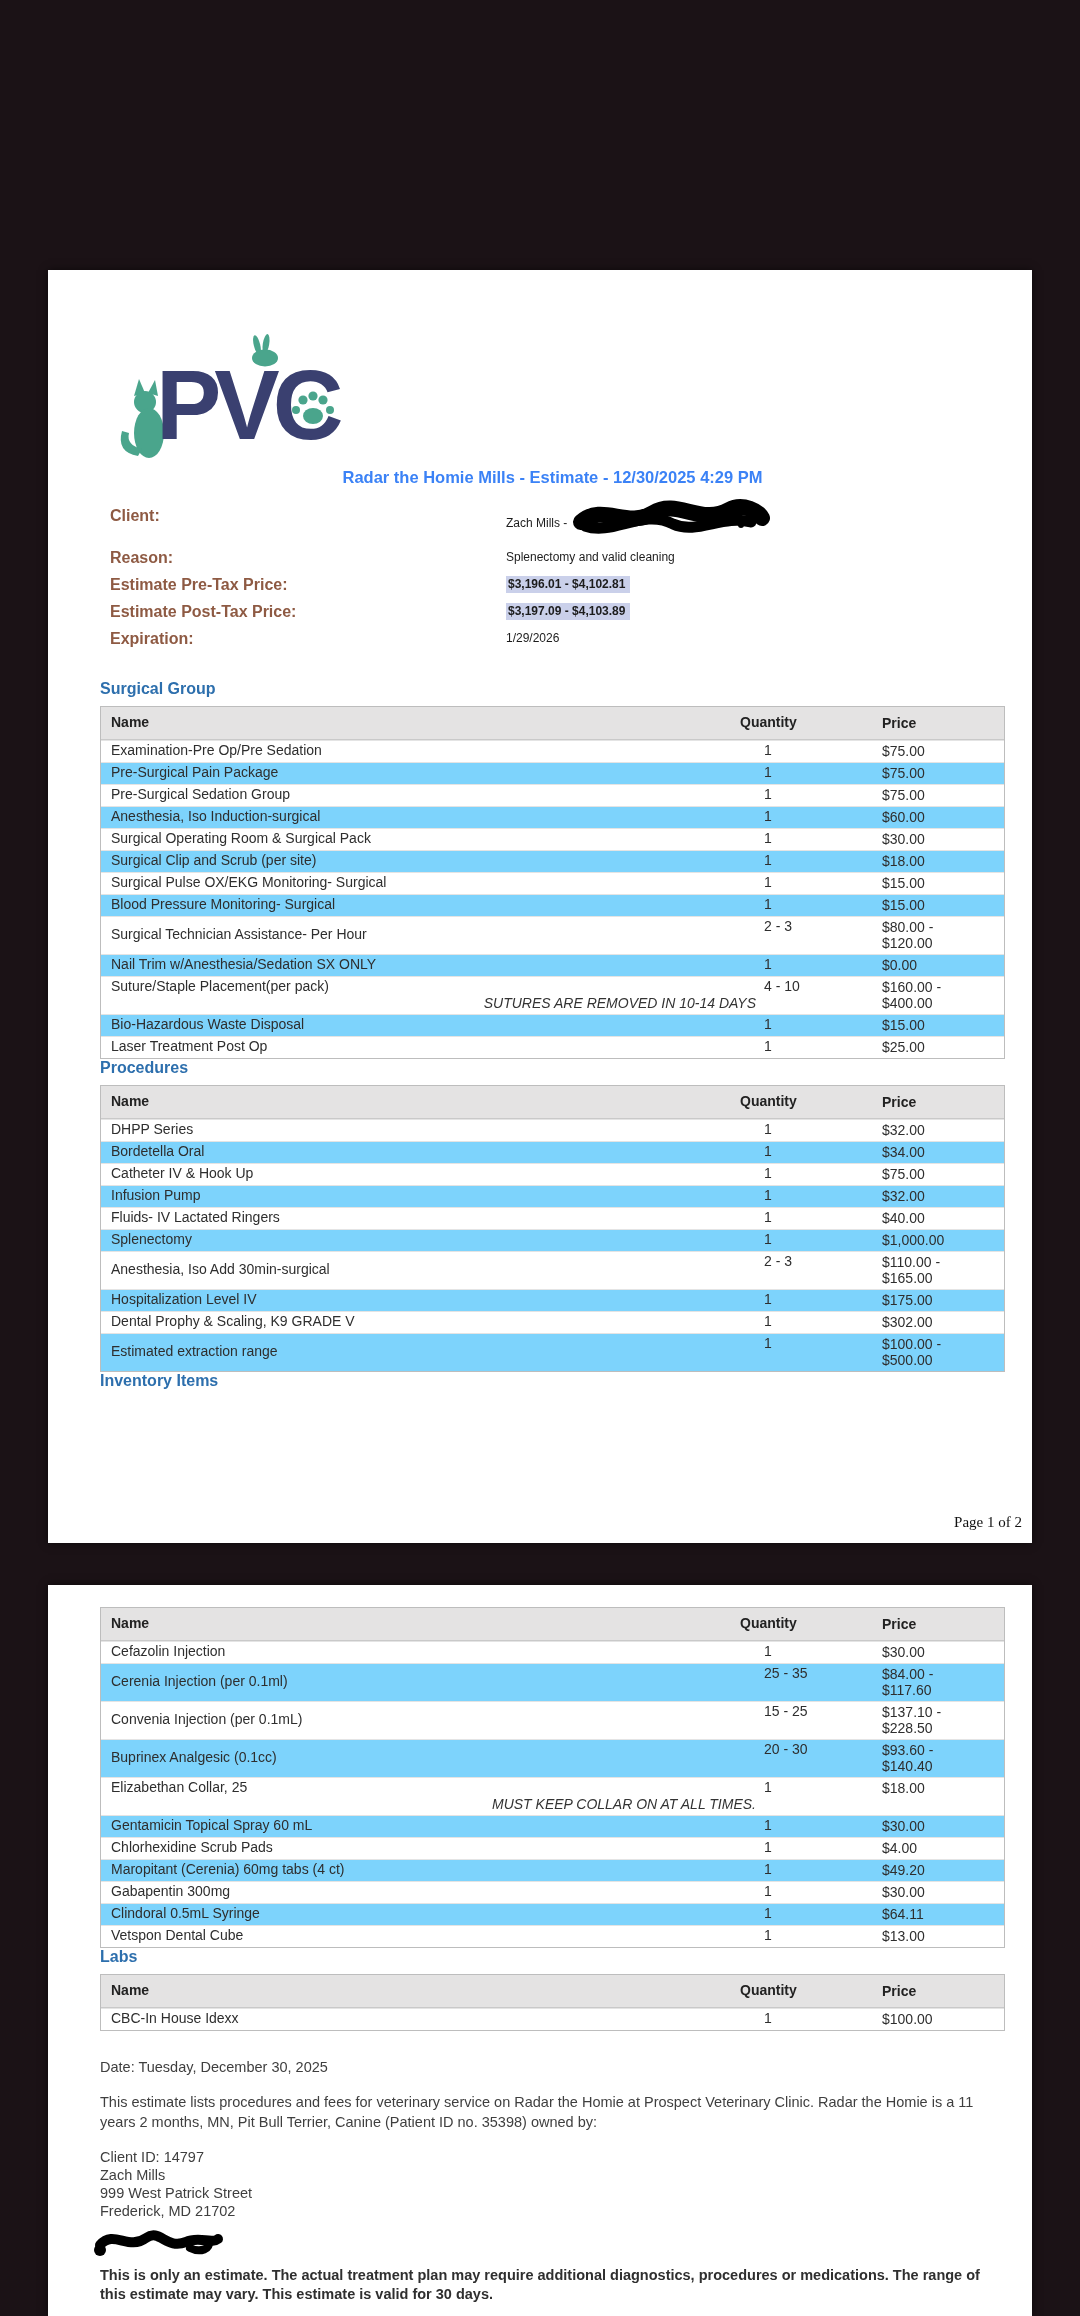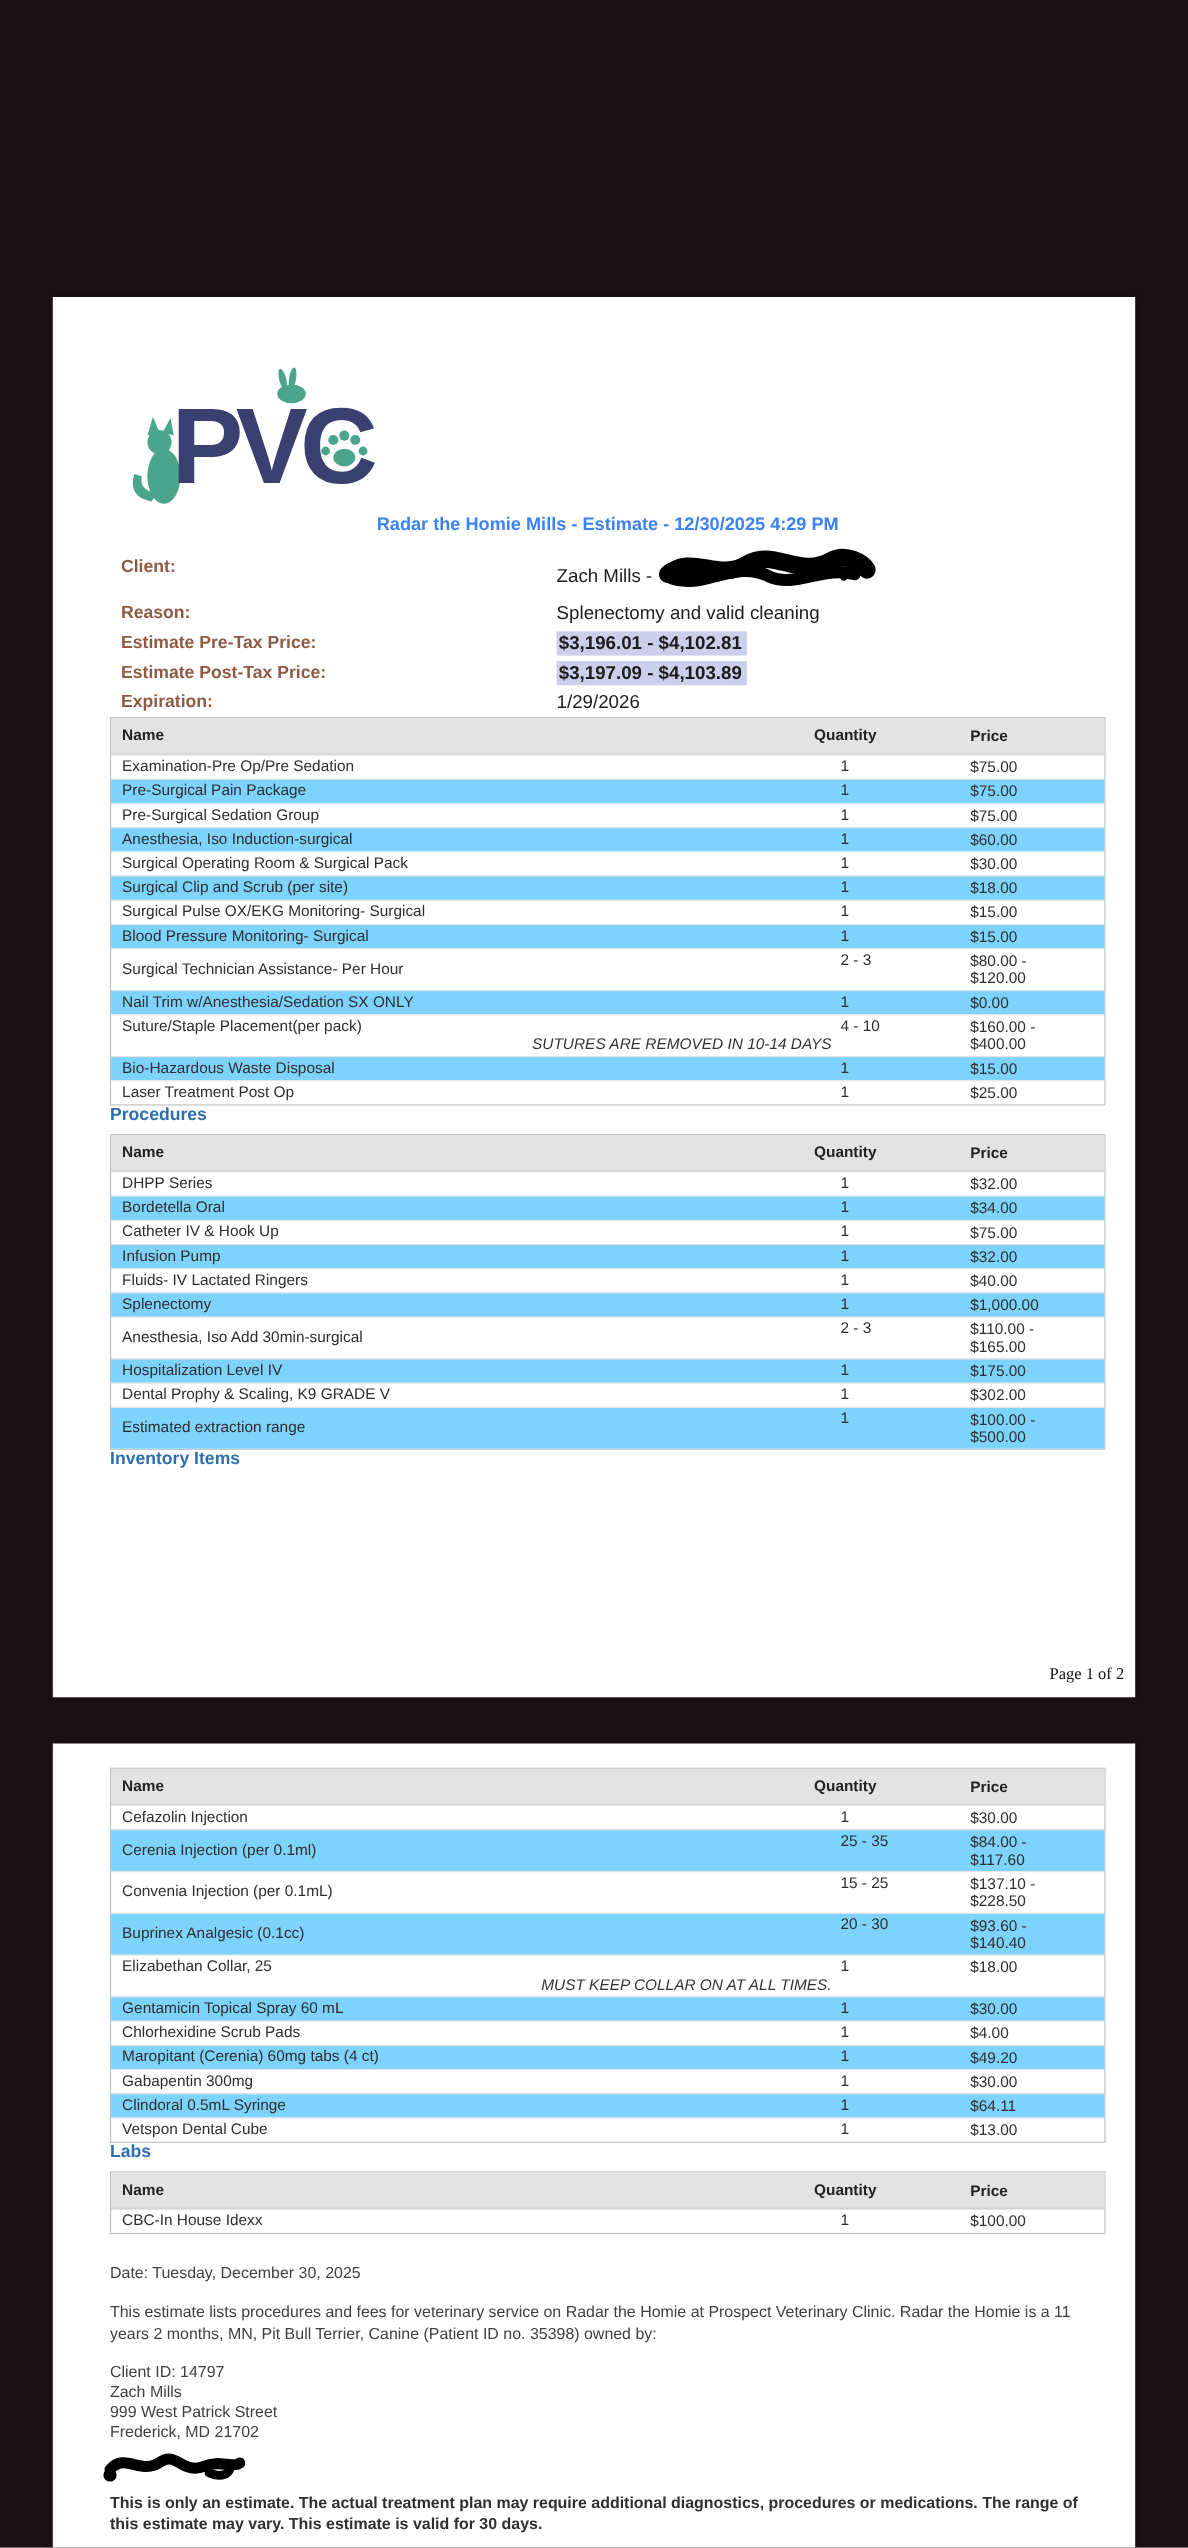--- a/index.html
+++ b/index.html
@@ -29,21 +29,21 @@
   
   .doc-title {
     margin-top:6px; text-align:center;
     font-size:16.5px; font-weight:bold; color:#3b82f6;
   }
 
   
   .summary { margin-top:15px; margin-left:10px; }
   .summary-row { display:flex; line-height:27px; }
   .summary-label { width:396px; font-size:16px; font-weight:bold; color:#8e5a43; }
-  .summary-value { font-size:17px; color:#1c1c1c;justify-content:flex-end; }
+  .summary-value { font-size:12px; color:#1c1c1c;justify-content:flex-end; }
   .summary-value.bold { font-weight:bold; }
   .hl { background:#cad0ea; padding:1px 5px 2px 2px; }
   .client-line { display:flex; align-items:center; }
   .scribble-client { position:relative; top:-7px; margin-left:4px; }
 
   
   .section-heading {
     font-size:16px; font-weight:bold; color:#2d6fad; margin:0 0 8px 0;
   }
   .mt-surgical { margin-top:28px; }
@@ -139,20 +139,21 @@
     <div class="summary-row">
       <div class="summary-label">Estimate Post-Tax Price:</div>
       <div class="summary-value bold"><span class="hl">$3,197.09 - $4,103.89</span></div>
     </div>
     <div class="summary-row">
       <div class="summary-label">Expiration:</div>
       <div class="summary-value">1/29/2026</div>
     </div>
   </div>
 
+  <div class="section-heading mt-surgical">Surgical Group</div>
   <div class="est-table">
     <div class="t-row t-head">
       <div class="cell col-name">Name</div>
       <div class="cell col-qty">Quantity</div>
       <div class="cell col-price">Price</div>
     </div>
     <div>
 
         <div class="t-row">
           <div class="cell col-name">

